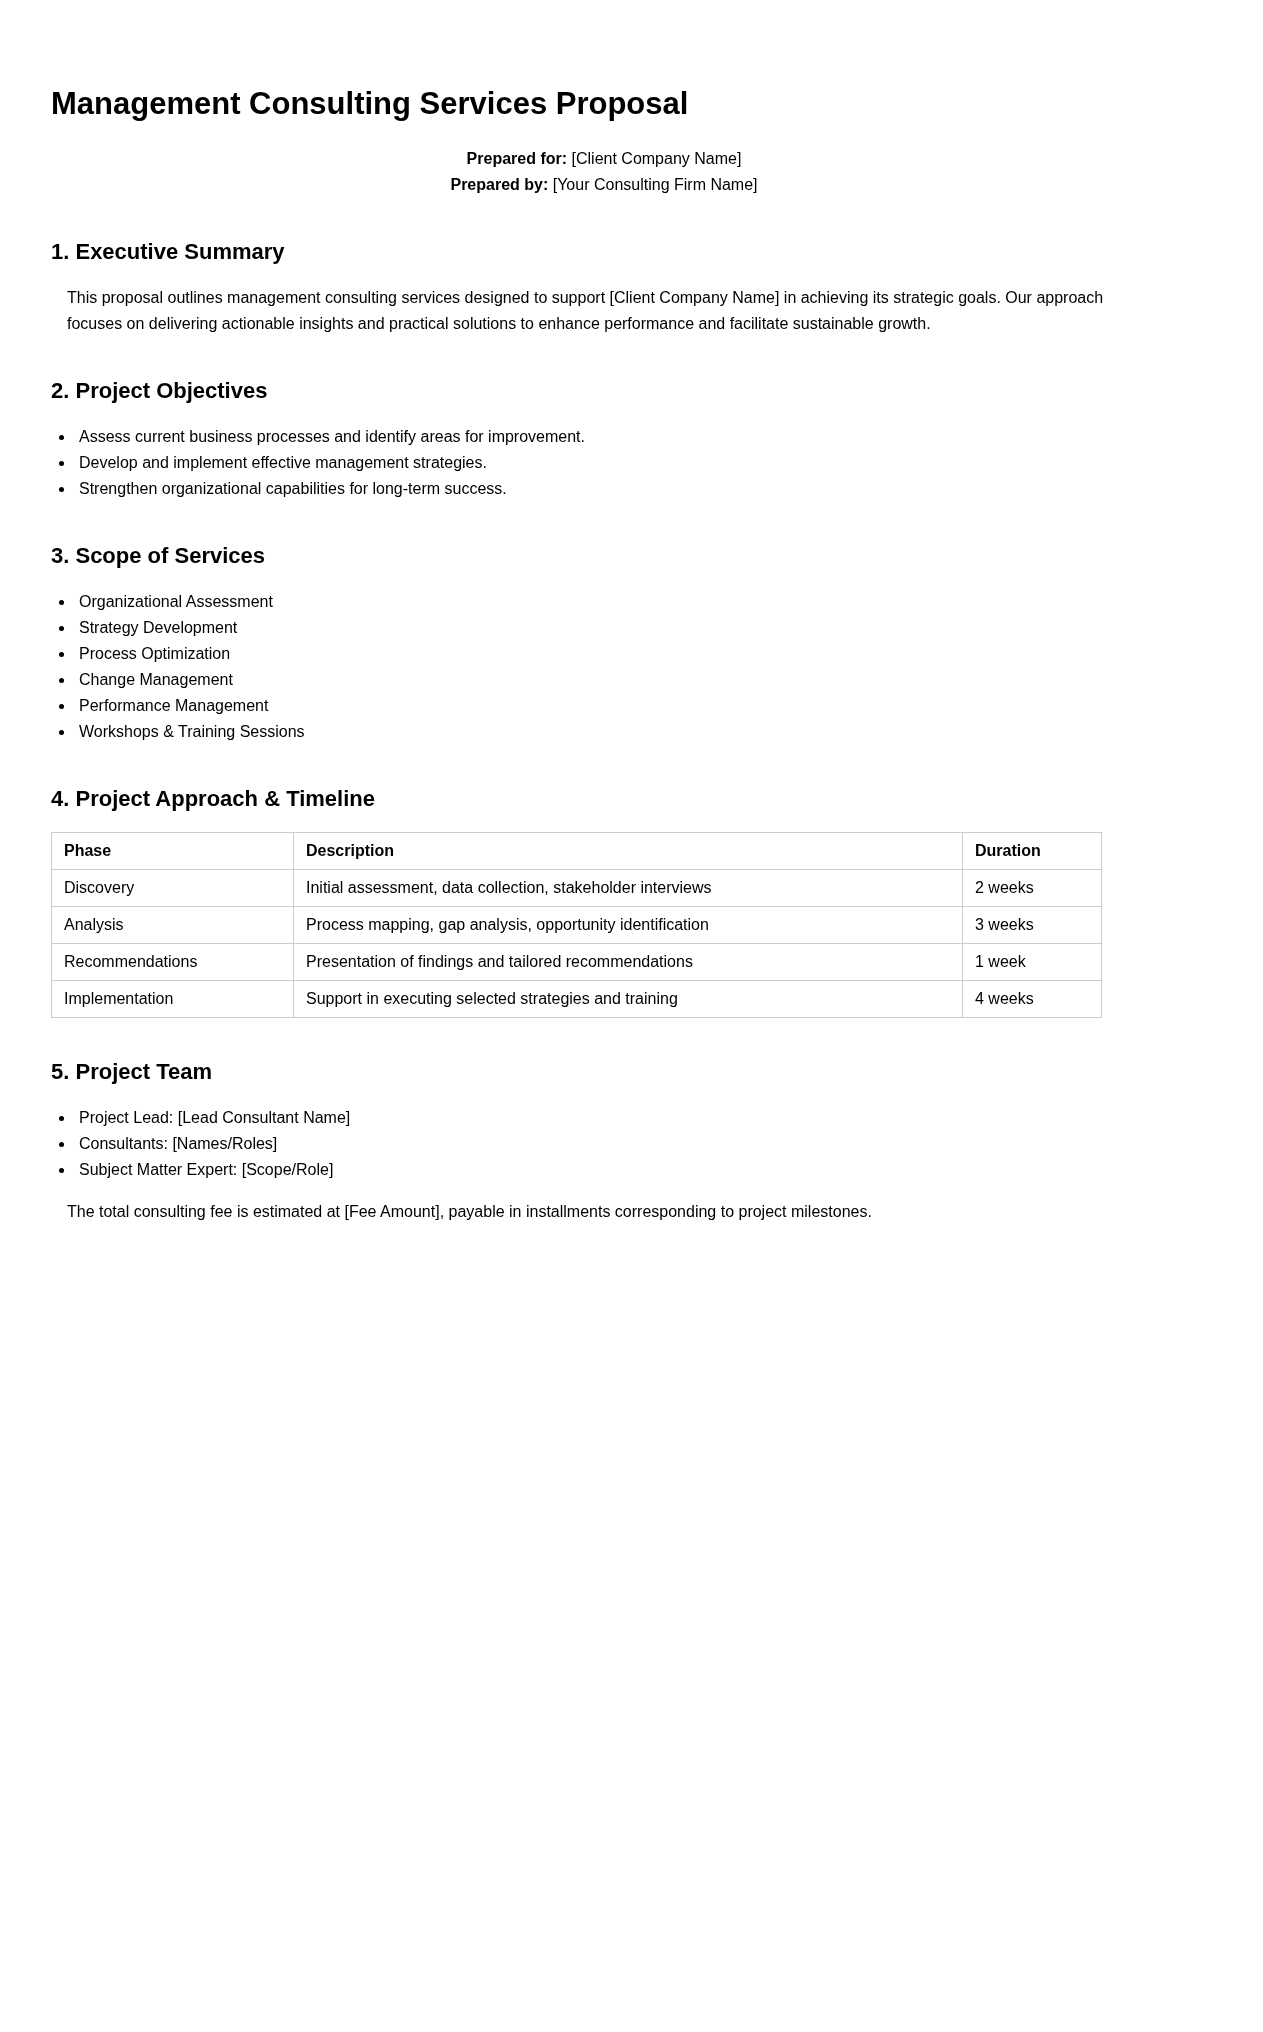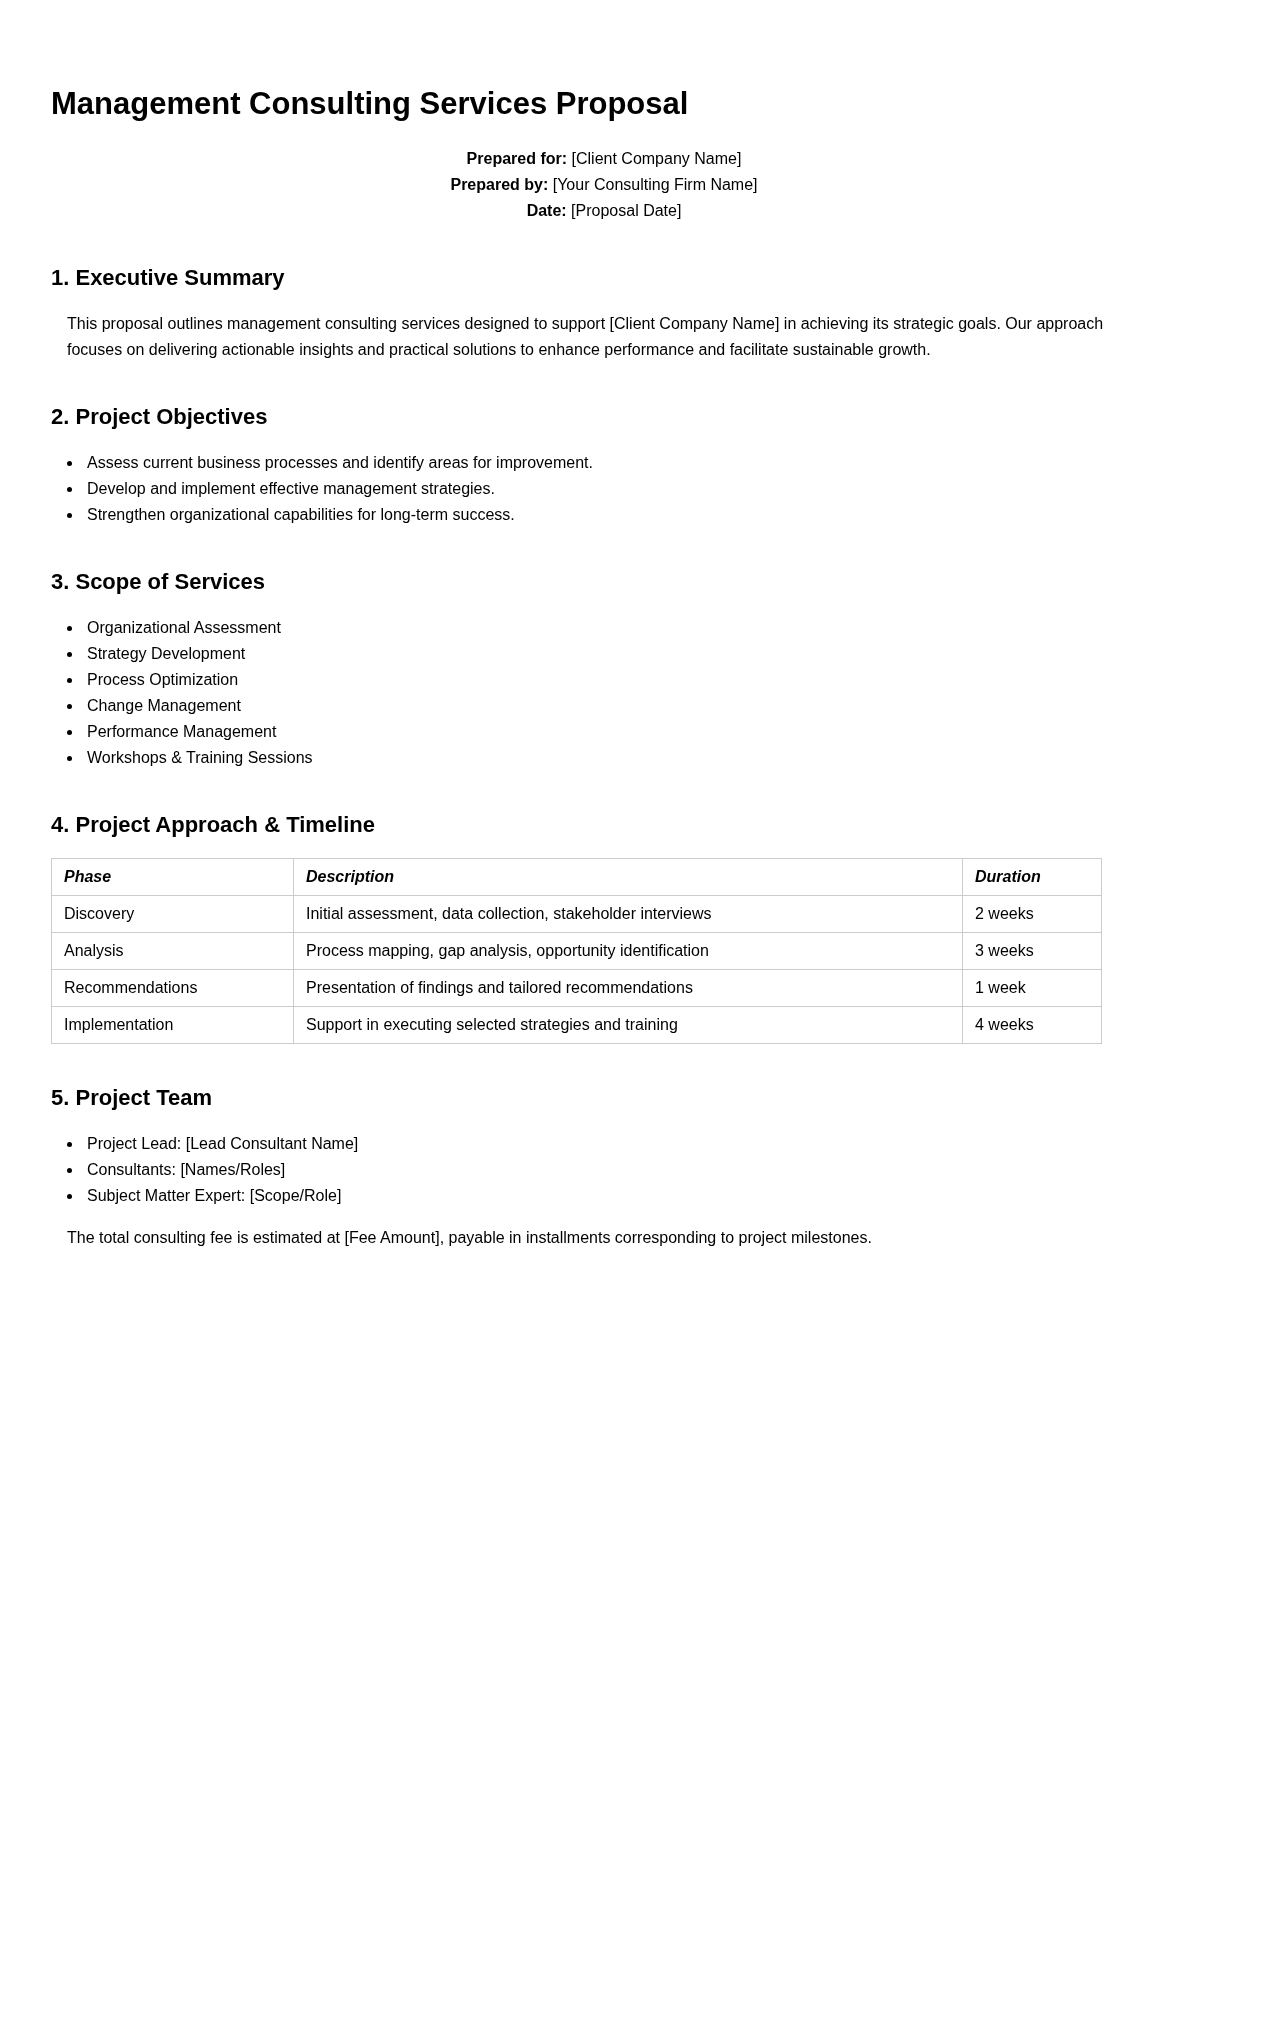--- a/index.html
+++ b/index.html
@@ -47,21 +47,21 @@
     font-weight: 700;
     line-height: 28px;
     margin: 40px 0 19px 0;
   }
   p.body-text {
     font-size: 16px;
     line-height: 26px;
     margin: 16px;
   }
   ul.bullet-list {
-    margin: 12px;
+    margin: 4px;
     padding: 0 0 0 20px;
   }
   ul.bullet-list li {
     font-size: 16px;
     line-height: 26px;
     padding-left: 4px;
   }
   ul.bullet-list li .label { font-weight: 400; }
   table.timeline-table {
     border-collapse: collapse;
@@ -76,34 +76,33 @@
   table.timeline-table td {
     border: 1px solid #cccccc;
     font-size: 16px;
     line-height: 20px;
     padding: 8px 12px;
     text-align: left;
     vertical-align: middle;
     white-space: nowrap;
     overflow: hidden;
   }
-  table.timeline-table th { font-weight: 700; font-style: italic; }
+  table.timeline-table th { font-weight: 700; }
 </style>
 </head>
 <body>
 
 <div class="document-clip">
   <div class="page">
 
     <h1 class="doc-title">Management Consulting Services Proposal</h1>
 
     <div class="meta">
       <p><span class="label">Prepared for:</span> <span>[Client Company Name]</span></p>
       <p><span class="label">Prepared by:</span> <span>[Your Consulting Firm Name]</span></p>
-      <p><span class="label">Date:</span> <span>[Proposal Date]</span></p>
     </div>
 
     <h2 class="section-heading">1. Executive Summary</h2>
     <p class="body-text">This proposal outlines management consulting services designed to support [Client Company Name] in achieving its strategic goals. Our approach focuses on delivering actionable insights and practical solutions to enhance performance and facilitate sustainable growth.</p>
 
     <h2 class="section-heading">2. Project Objectives</h2>
     <ul class="bullet-list">
       <li>Assess current business processes and identify areas for improvement.</li>
       <li>Develop and implement effective management strategies.</li>
       <li>Strengthen organizational capabilities for long-term success.</li>

